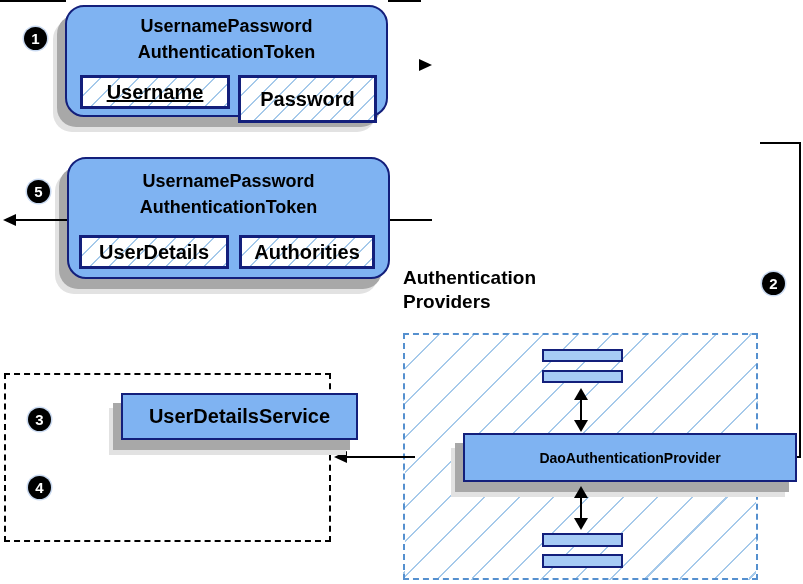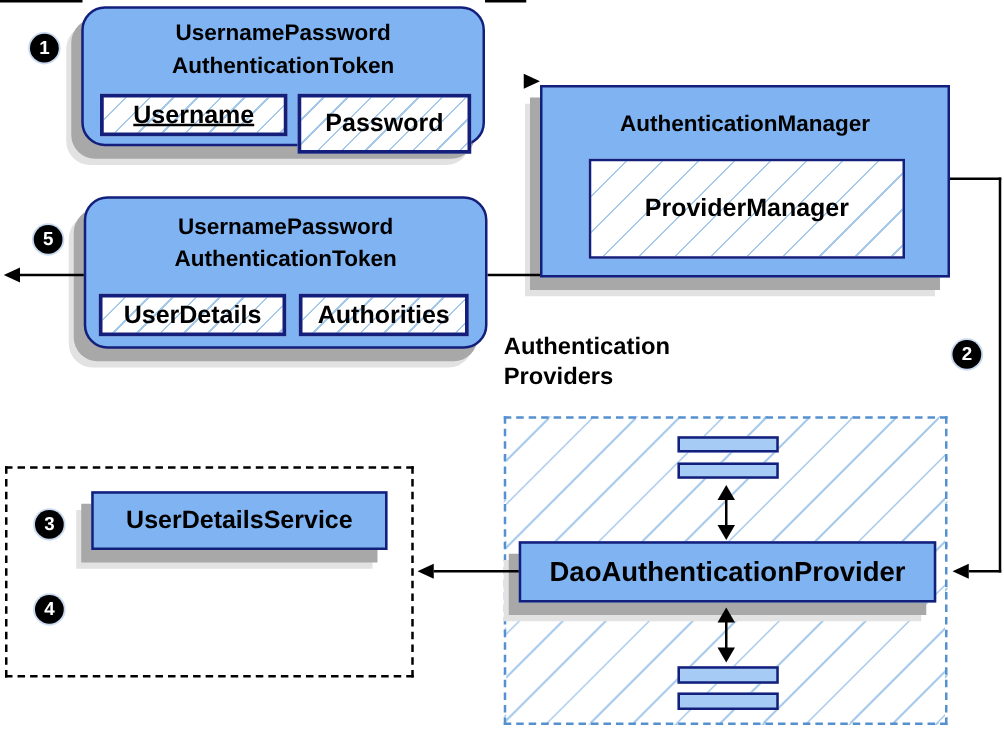--- a/index.html
+++ b/index.html
@@ -53,21 +53,21 @@
     background-image:repeating-linear-gradient(135deg,
       rgba(0,0,0,0) 0px, rgba(0,0,0,0) 23px,
       var(--hatch-line) 23px, var(--hatch-line) 24.5px);
     border:2.5px dashed var(--providers-border);
   }
   .dotted-box{border:2.5px dashed #000;background:transparent;}
   .bar{
     background:var(--bar-fill);
     border:2px solid var(--box-border);
   }
-  .flexc{display:flex;align-items:center;justify-content:center;}
+  .flexc{display:flex;align-items:center;justify-content:center;margin-left:48px;}
   
   .hline{height:2px;background:var(--connector);}
   .vline{width:2px;background:var(--connector);}
   .tri{width:0;height:0;}
   .tri-right{border-top:6px solid transparent;border-bottom:6px solid transparent;border-left:13px solid var(--connector);}
   .tri-left{border-top:6px solid transparent;border-bottom:6px solid transparent;border-right:13px solid var(--connector);}
   .tri-up{border-left:7px solid transparent;border-right:7px solid transparent;border-bottom:12px solid var(--connector);}
   .tri-down{border-left:7px solid transparent;border-right:7px solid transparent;border-top:12px solid var(--connector);}
   .dblarrow{width:14px;}
   .dblarrow .stem{position:absolute;left:5.75px;top:10px;bottom:10px;width:2.5px;background:var(--connector);}
@@ -76,21 +76,21 @@
   
   .badge{
     width:23px;height:23px;border-radius:50%;
     background:var(--badge-bg);color:var(--badge-text);
     font-size:15px;font-weight:bold;line-height:23px;text-align:center;
     box-shadow:0 0 0 1.5px #c9d9f0;
   }
   .t21{font-size:18px;line-height:26px;}
   .t20{font-size:20px;}
   .t19{font-size:19px;line-height:24px;}
-  .t22{font-size:22px;}
+  .t22{font-size:14px;}
 </style>
 </head>
 <body>
 
 <div id="stage">
 
   <div class="abs hline" style="left:0;top:64;width:66px;"></div>
   <div class="abs badge" style="left:24px;top:27px;">1</div>
 
   <div class="abs node rounded" style="left:65px;top:5px;width:323px;height:112px;">
@@ -98,24 +98,20 @@
       <div>UsernamePassword</div>
       <div>AuthenticationToken</div>
     </div>
     <div class="abs hatch t20" style="left:13px;top:68px;width:150px;height:34px;text-decoration:underline;">Username</div>
     <div class="abs hatch t20" style="left:171px;top:68px;width:139px;height:48px;">Password</div>
   </div>
 
   <div class="abs hline" style="left:388px;top:64;width:33px;"></div>
   <div class="abs tri tri-right" style="left:419px;top:59px;"></div>
 
-  <div class="abs node" style="left:432px;top:68px;width:328px;height:154px;">
-    <div class="node-title t21 abs" style="top:16px;left:0;">AuthenticationManager</div>
-    <div class="abs hatch hatch-wide t20" style="left:37px;top:57px;width:253px;height:80px;">ProviderManager</div>
-  </div>
 
   <div class="abs hline" style="left:760px;top:142px;width:41px;"></div>
   <div class="abs vline" style="left:799px;top:142px;height:316px;"></div>
   <div class="abs hline" style="left:775px;top:456px;width:26px;"></div>
   <div class="abs tri tri-left" style="left:762px;top:451px;"></div>
   <div class="abs badge" style="left:762px;top:272px;">2</div>
 
   <div class="abs hline" style="left:390px;top:219px;width:42px;"></div>
 
   <div class="abs node rounded" style="left:67px;top:157px;width:323px;height:122px;">

